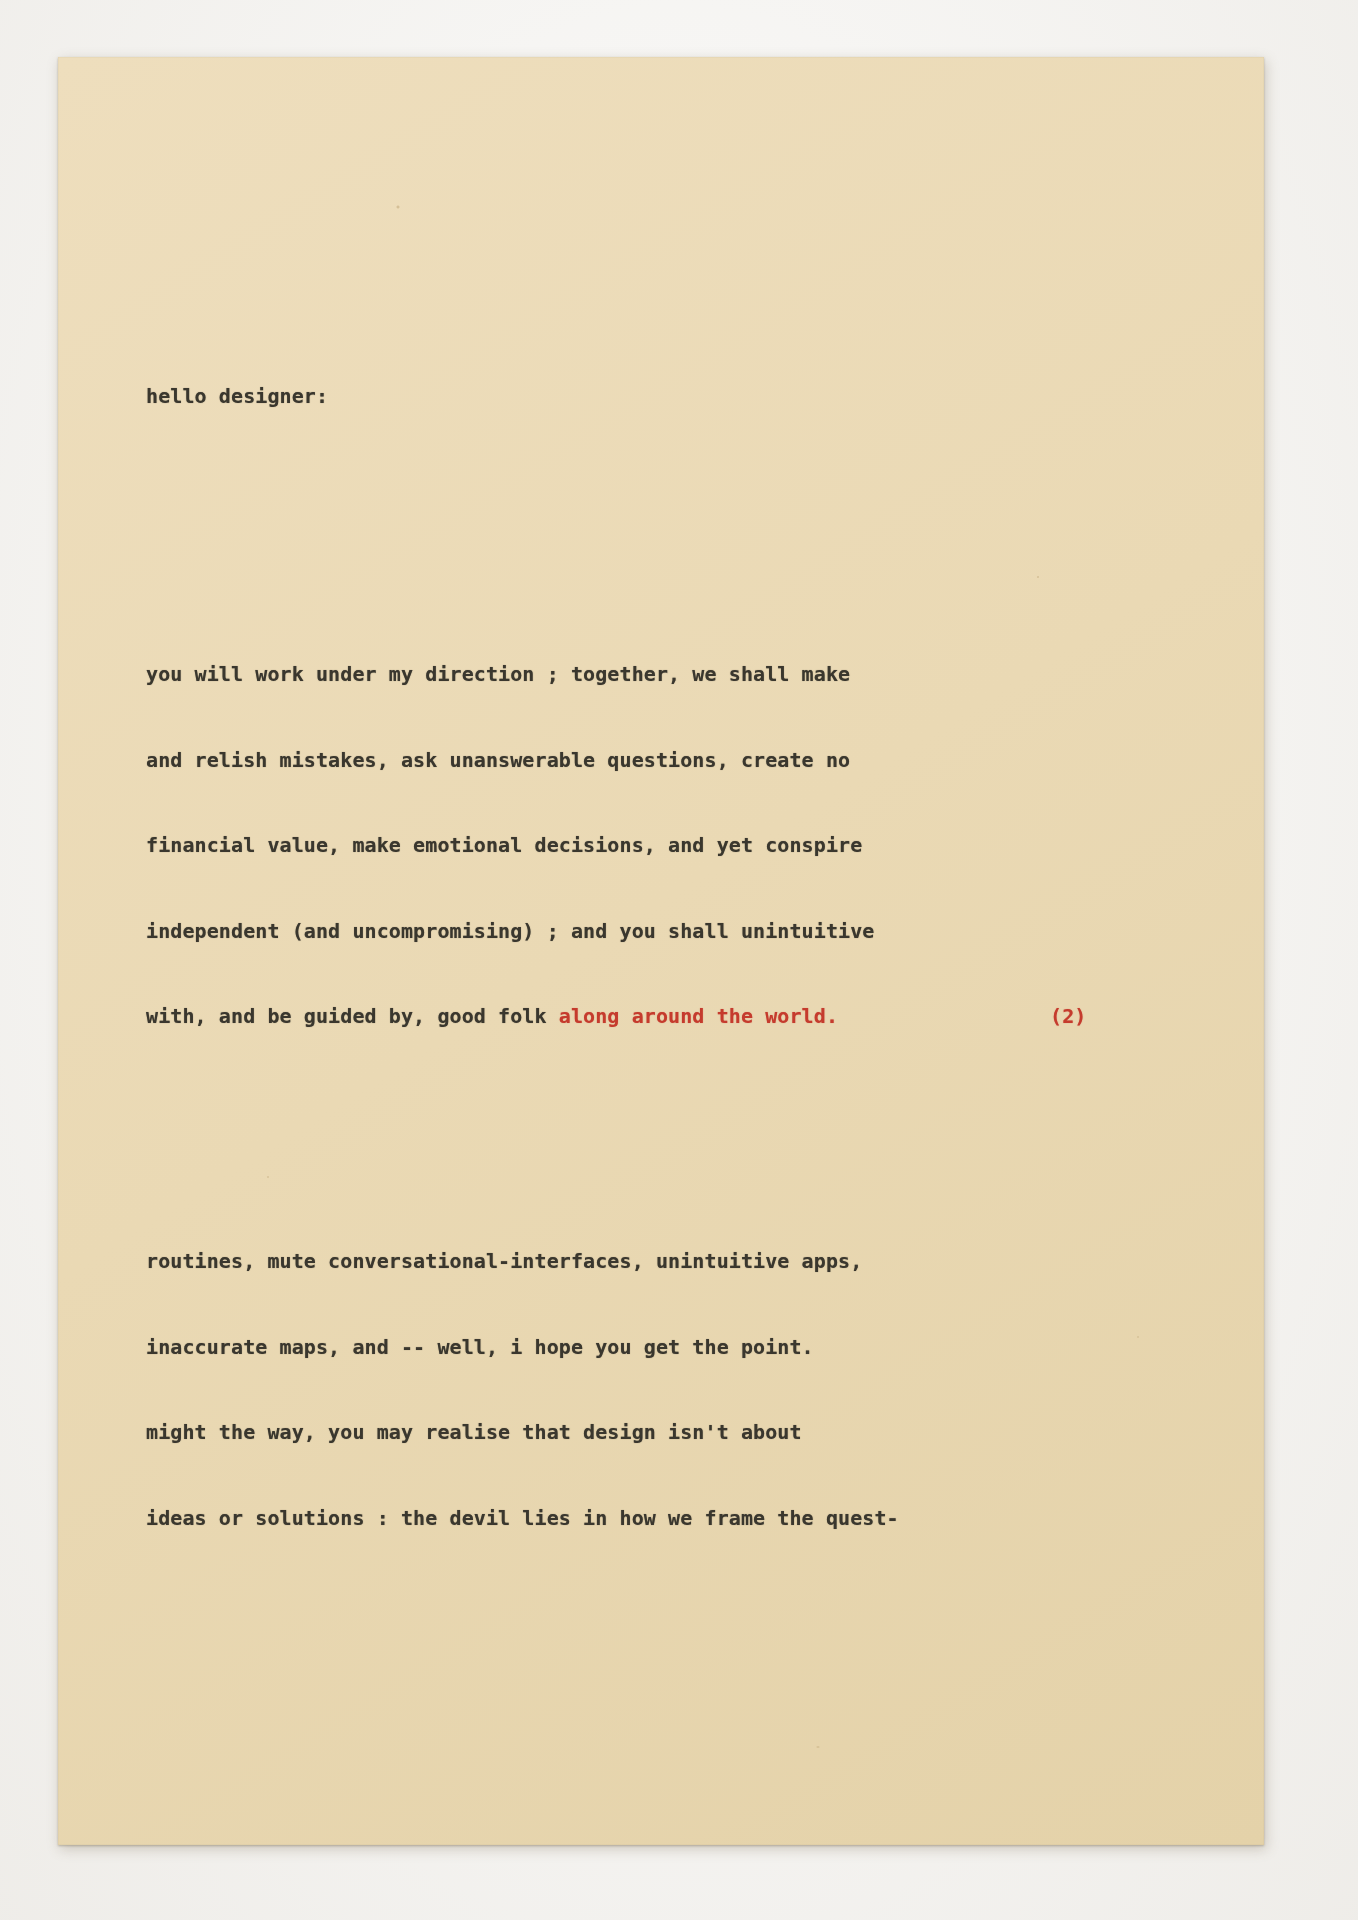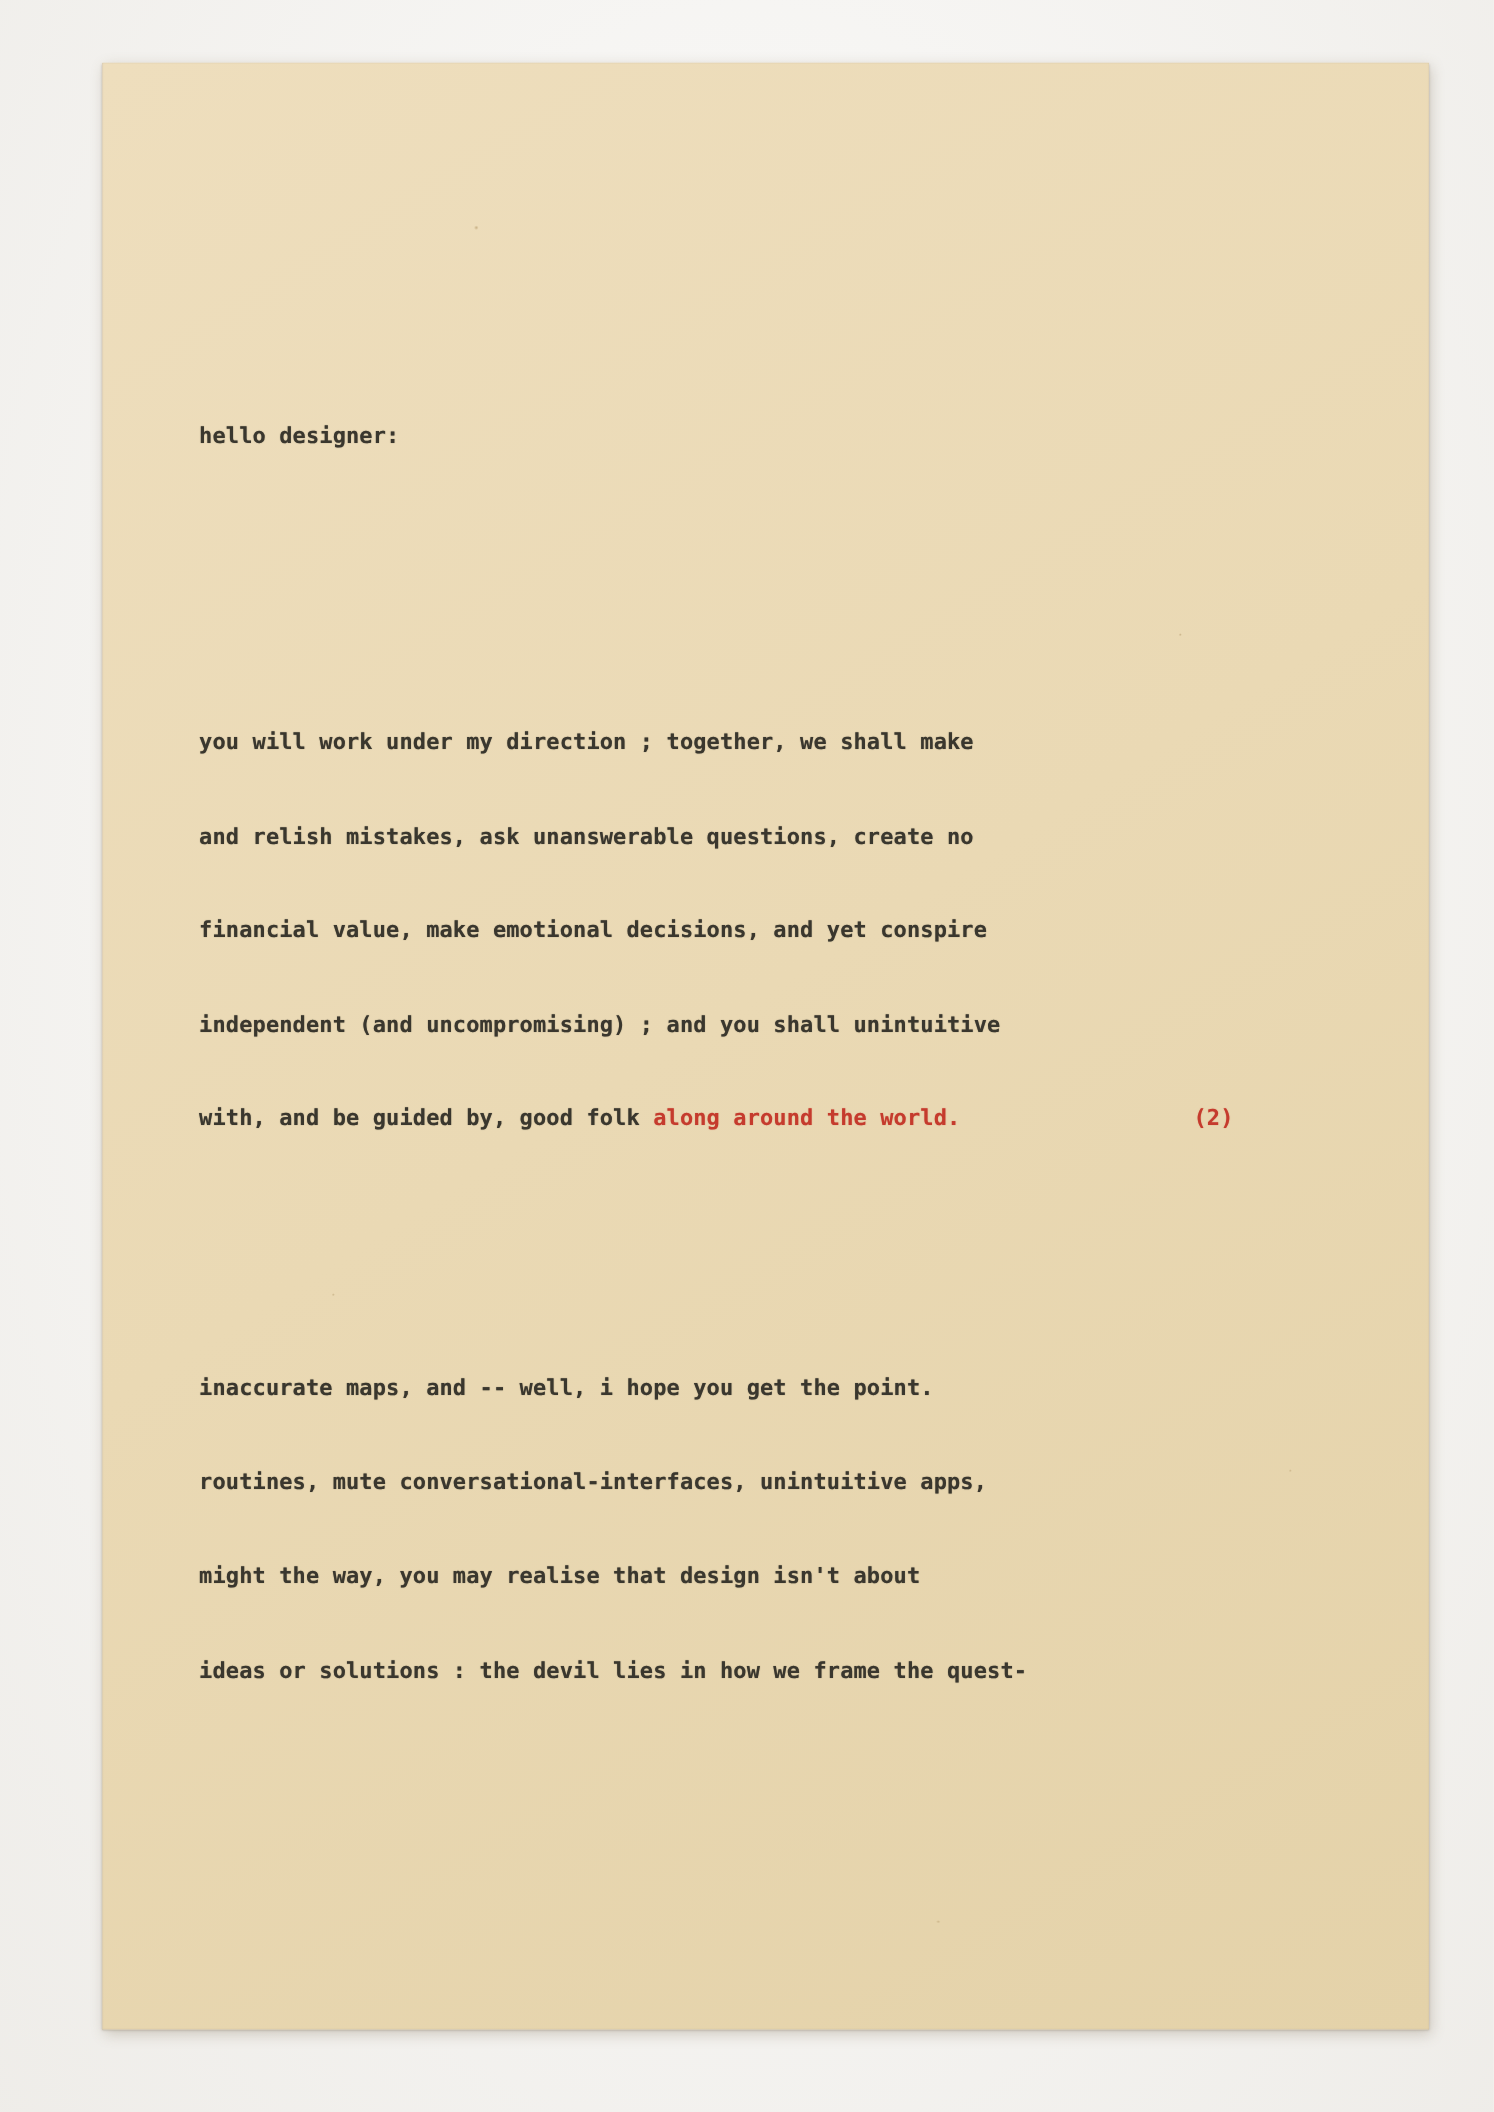--- a/index.html
+++ b/index.html
@@ -14,21 +14,21 @@
   .stage {
     position: relative;
     width: 1358px;
     height: 1920px;
     background:
       radial-gradient(ellipse at 50% 40%, rgba(255,255,255,.8), rgba(238,236,232,.9)),
       #f3f2ef;
   }
   .paper {
     position: absolute;
-    left: 93px;
+    left: 58px;
     top: 57px;
     width: 1206px;
     height: 1788px;
     background:
       radial-gradient(3px 3px at 340px 150px, rgba(170,140,90,.55), transparent 70%),
       radial-gradient(2px 2px at 980px 520px, rgba(160,130,80,.45), transparent 70%),
       radial-gradient(2px 2px at 210px 1120px, rgba(160,130,80,.4), transparent 70%),
       radial-gradient(3px 2px at 760px 1690px, rgba(170,140,90,.4), transparent 70%),
       radial-gradient(2px 2px at 1080px 1280px, rgba(160,130,80,.35), transparent 70%),
       linear-gradient(148deg, #eedebd 0%, #ead9b4 48%, #e4d2a9 100%);
@@ -81,22 +81,22 @@
 
       <div class="para-direction">
         <div class="line">you will work under my direction ; together, we shall make</div>
         <div class="line">and relish mistakes, ask unanswerable questions, create no</div>
         <div class="line">financial value, make emotional decisions, and yet conspire</div>
         <div class="line">independent (and uncompromising) ; and you shall unintuitive</div>
         <div class="line"><span>with, and be guided by, good folk </span><span class="red">along around the world.</span><span class="marker">(2)</span></div>
       </div>
 
       <div class="para-outputs">
+        <div class="line">routines, mute conversational-interfaces, unintuitive apps,</div>
         <div class="line">inaccurate maps, and -- well, i hope you get the point.</div>
-        <div class="line">routines, mute conversational-interfaces, unintuitive apps,</div>
         <div class="line">might the way, you may realise that design isn't about</div>
         <div class="line">ideas or solutions : the devil lies in how we frame the quest-</div>
         
       </div>
 
       
 
       
 
       

